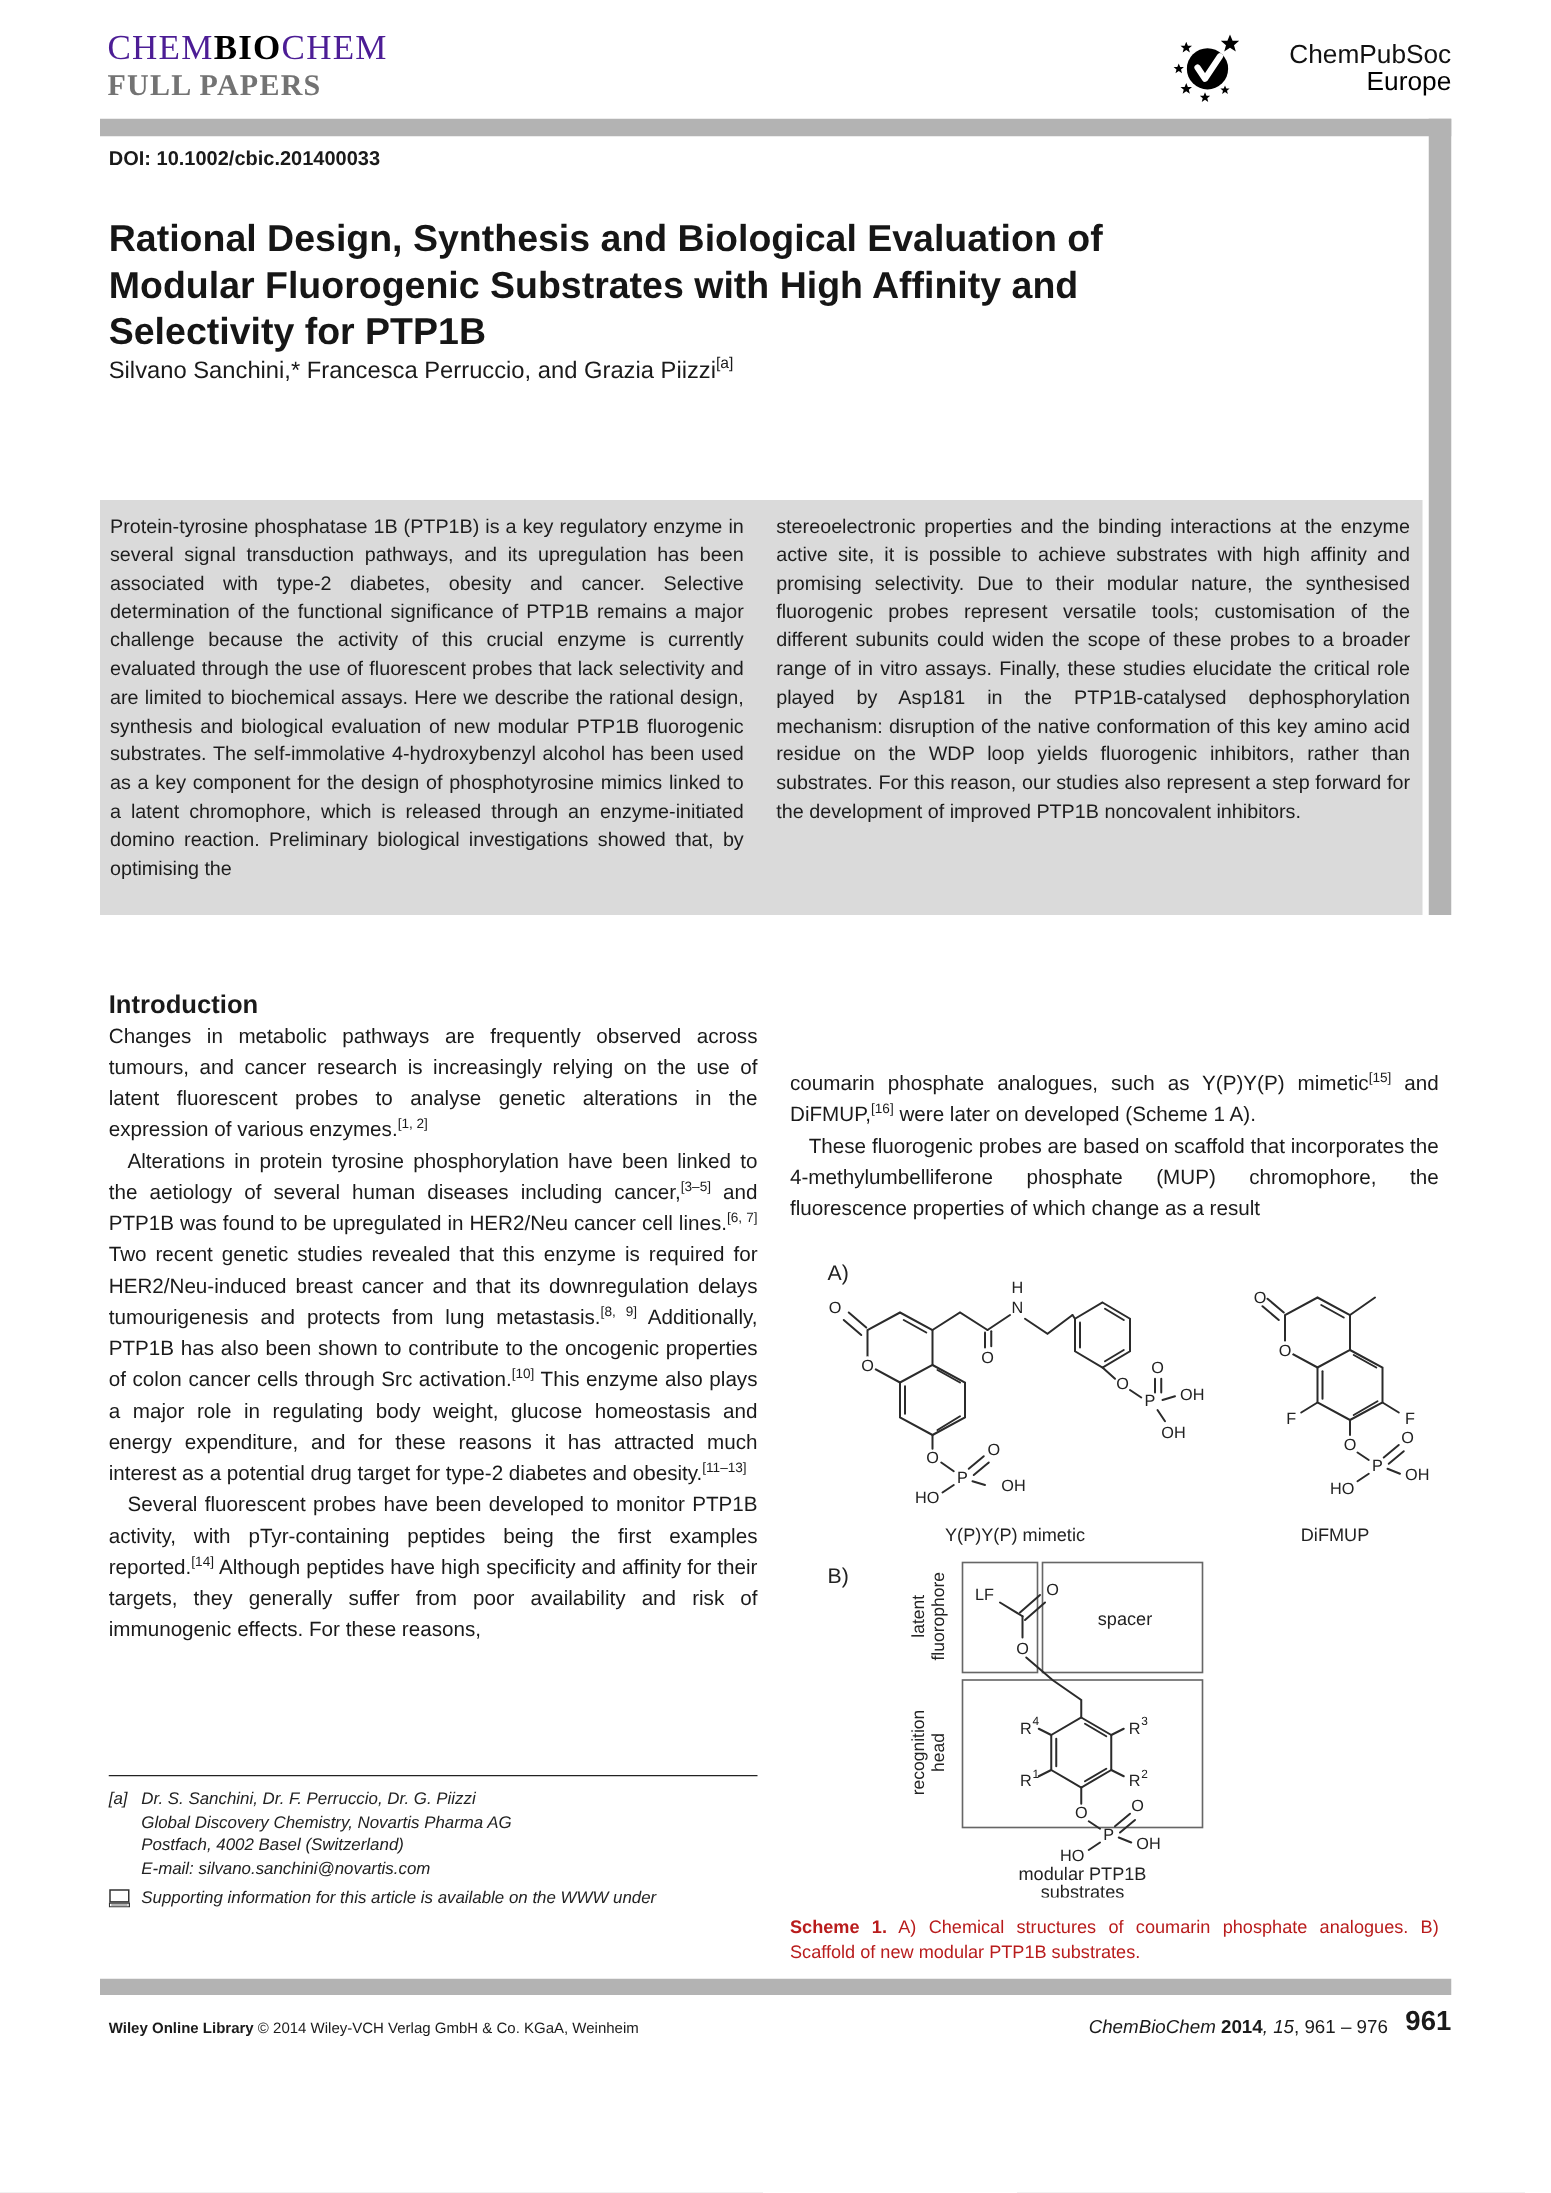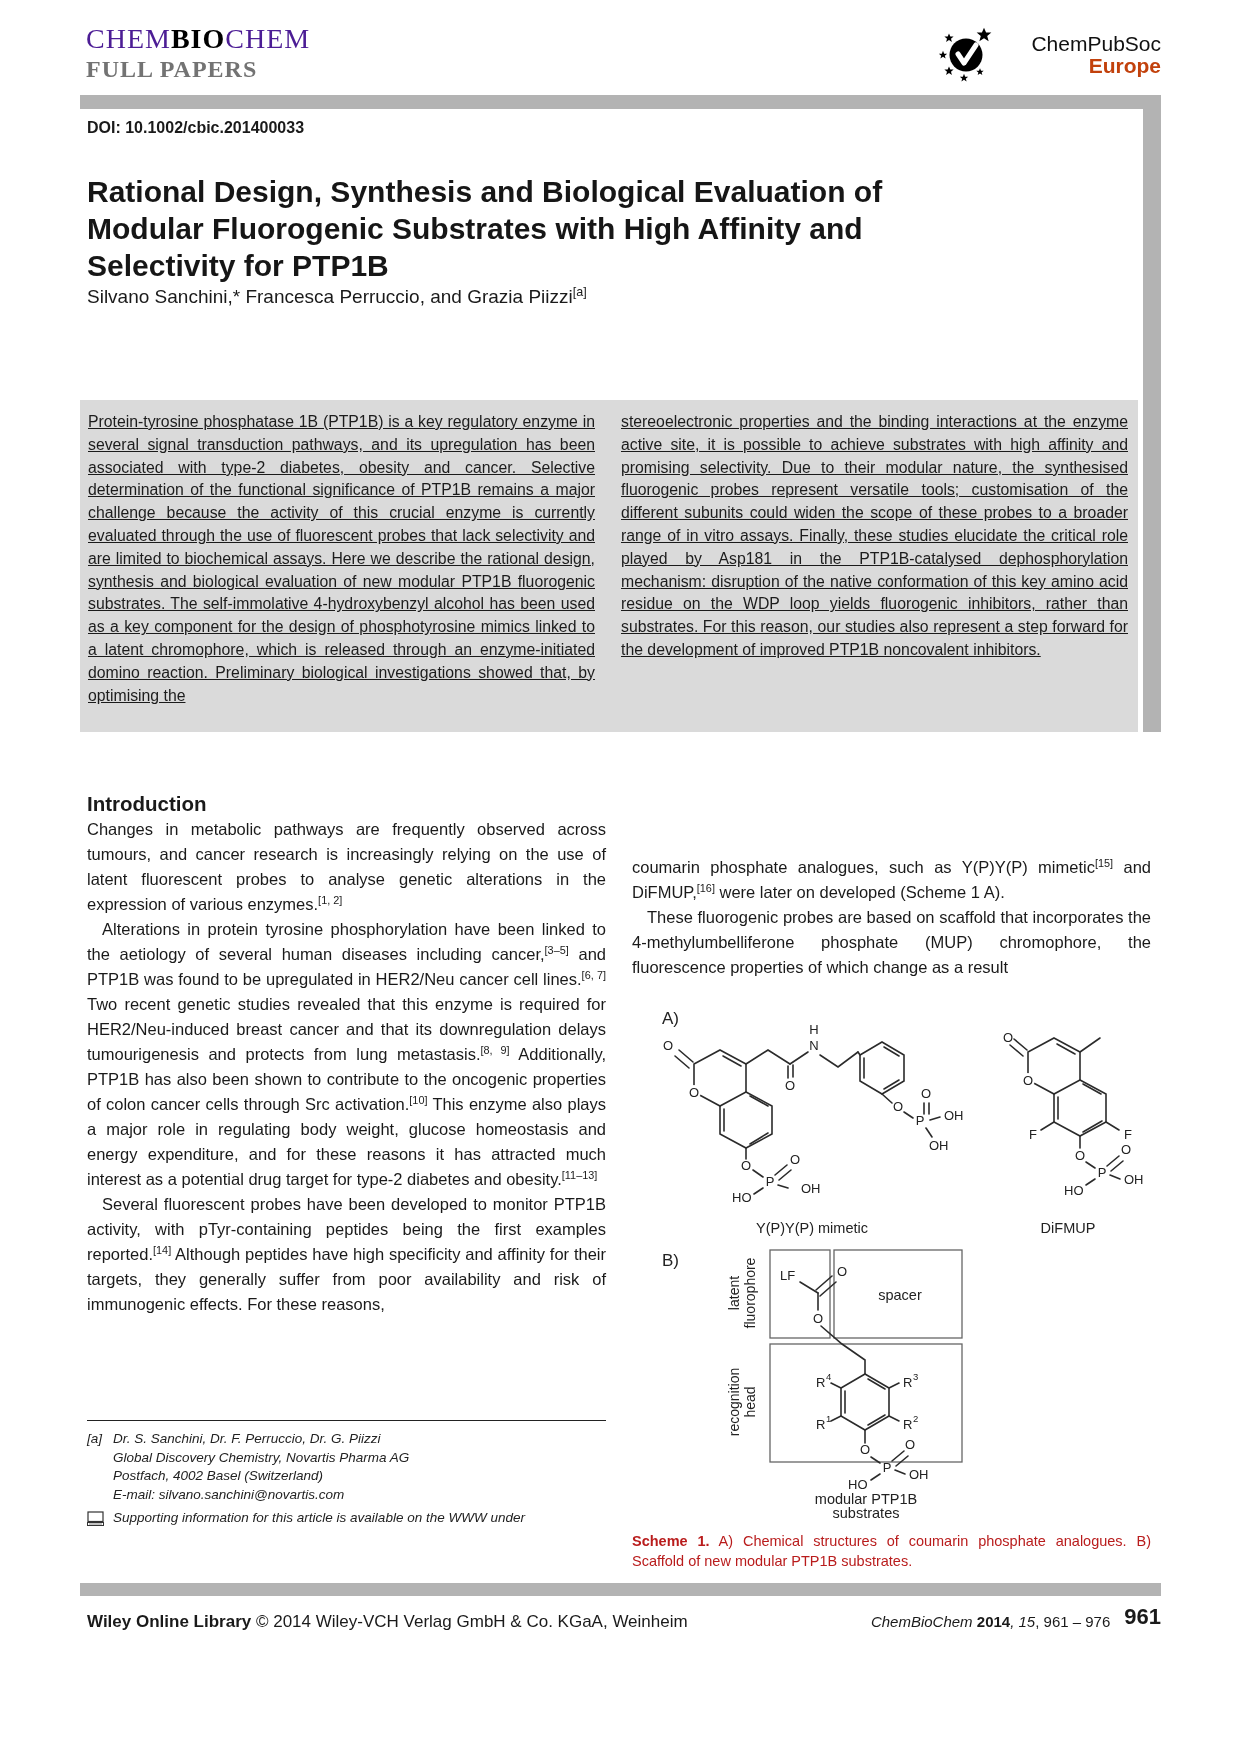--- a/index.html
+++ b/index.html
@@ -8,32 +8,32 @@
   
   .wordmark{position:absolute;left:86px;top:24px;font-family:"Liberation Serif",serif;}
   .wm-line1{font-size:28px;letter-spacing:1px;line-height:30px;}
   .wm-gray{color:#4c1d95;}
   .wm-black{color:#000;font-weight:bold;}
   .wm-line2{font-family:Liberation Serif, serif;font-weight:bold;
             font-size:24px;color:#737373;letter-spacing:1px;line-height:30px;}
   .publisher{position:absolute;top:26px;left:938px;width:223px;display:flex;align-items:center;gap:4px;}
   .pub-text{flex:1;text-align:right;line-height:22px;}
   .pub-name{font-weight:normal;font-size:21px;color:#111;}
-  .pub-region{font-size:21px;color:#c2410c;font-weight:bold;}
+  .pub-region{font-size:21px;color:#000000;font-weight:normal;}
   .hbar{position:absolute;left:80px;width:1081px;background:#b3b3b3;}
   .hbar.top{top:95px;height:14px;}
   .hbar.bottom{top:1583px;height:13px;}
   .vbar{position:absolute;left:1143px;top:95px;width:18px;height:637px;background:#b3b3b3;}
   
   .doi{position:absolute;left:87px;top:119px;font-weight:bold;font-size:16px;}
   .title{position:absolute;left:87px;top:153px;width:912px;font-size:30px;line-height:37px;font-weight:bold;color:#161616;}
   .authors{position:absolute;left:87px;top:286px;font-size:19px;}
   
   .abstract{position:absolute;left:80px;top:400px;width:1058px;height:332px;background:#dadada;
-            box-sizing:border-box;padding:11px 10px 0 8px;display:flex;gap:26px;text-decoration:underline;}
+            box-sizing:border-box;padding:11px 10px 0 8px;display:flex;gap:26px;}
   .abs-col{flex:1;margin:0;font-size:15.8px;line-height:22.8px;text-align:justify;color:#1c1c1c;}
   
   .section-heading{position:absolute;left:87px;top:792px;margin:0;font-size:20.5px;font-weight:bold;}
   .col{position:absolute;width:519px;font-size:16.5px;line-height:25px;text-align:justify;}
   .col p{margin:0;}
   .col p.ind{text-indent:15px;}
   .col.left{left:87px;top:817px;}
   .col.right{left:632px;top:855px;}
   sup{font-size:0.66em;line-height:0;}
   
@@ -47,21 +47,21 @@
   
   figure{margin:12px 0 0 0;}
   figure svg text{font-family:"Liberation Sans",sans-serif;font-size:13px;fill:#222;}
   figure svg text.plabel{font-size:17px;}
   figure svg text.struct-caption{font-size:14.5px;}
   figure svg text.rot{font-size:14px;}
   figure svg text.sup{font-size:9.5px;}
   figcaption{margin-top:6px;font-size:14.5px;line-height:20px;text-align:justify;color:#b91c1c;}
   
   .footer-line{position:absolute;left:87px;top:1604px;width:1074px;display:flex;align-items:baseline;}
-  .f-left{font-size:17px;text-align:right;}
+  .f-left{font-size:12px;text-align:right;}
   .f-right{margin-left:auto;font-size:15px;display:flex;align-items:flex-end;}
   .pagenum{font-size:22px;font-weight:bold;margin-left:14px;}
   .bond{stroke:#2b2b2b;stroke-width:1.6;fill:none;stroke-linecap:round;}
   .boxline{stroke:#666;stroke-width:1.3;fill:none;}
   .mask{fill:#ffffff;}
 </style>
 </head>
 <body>
 
 <div class="page">

